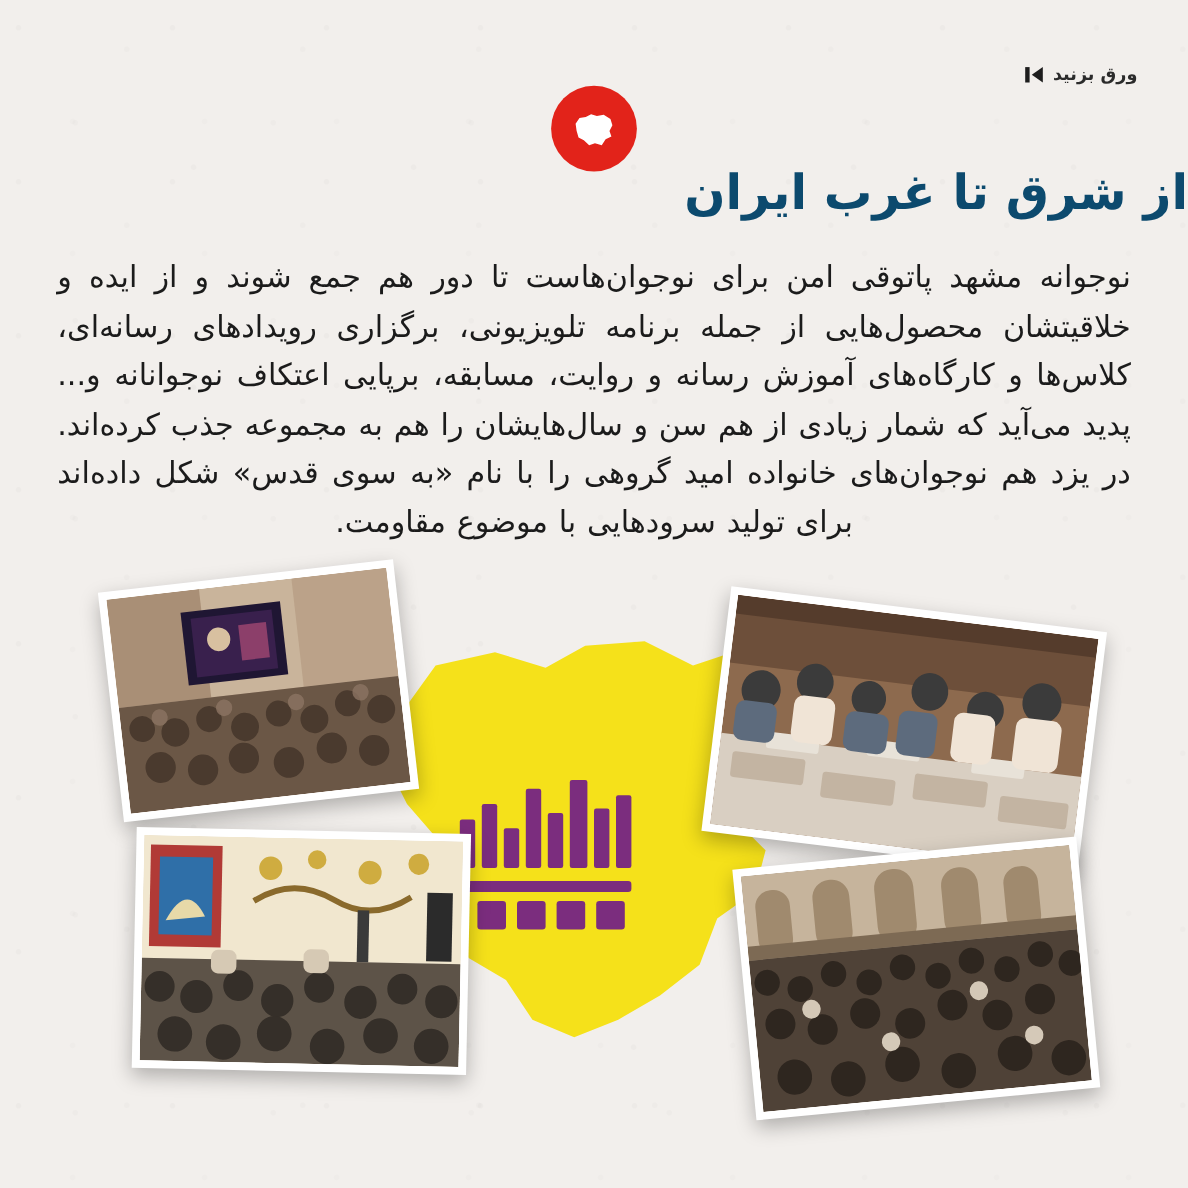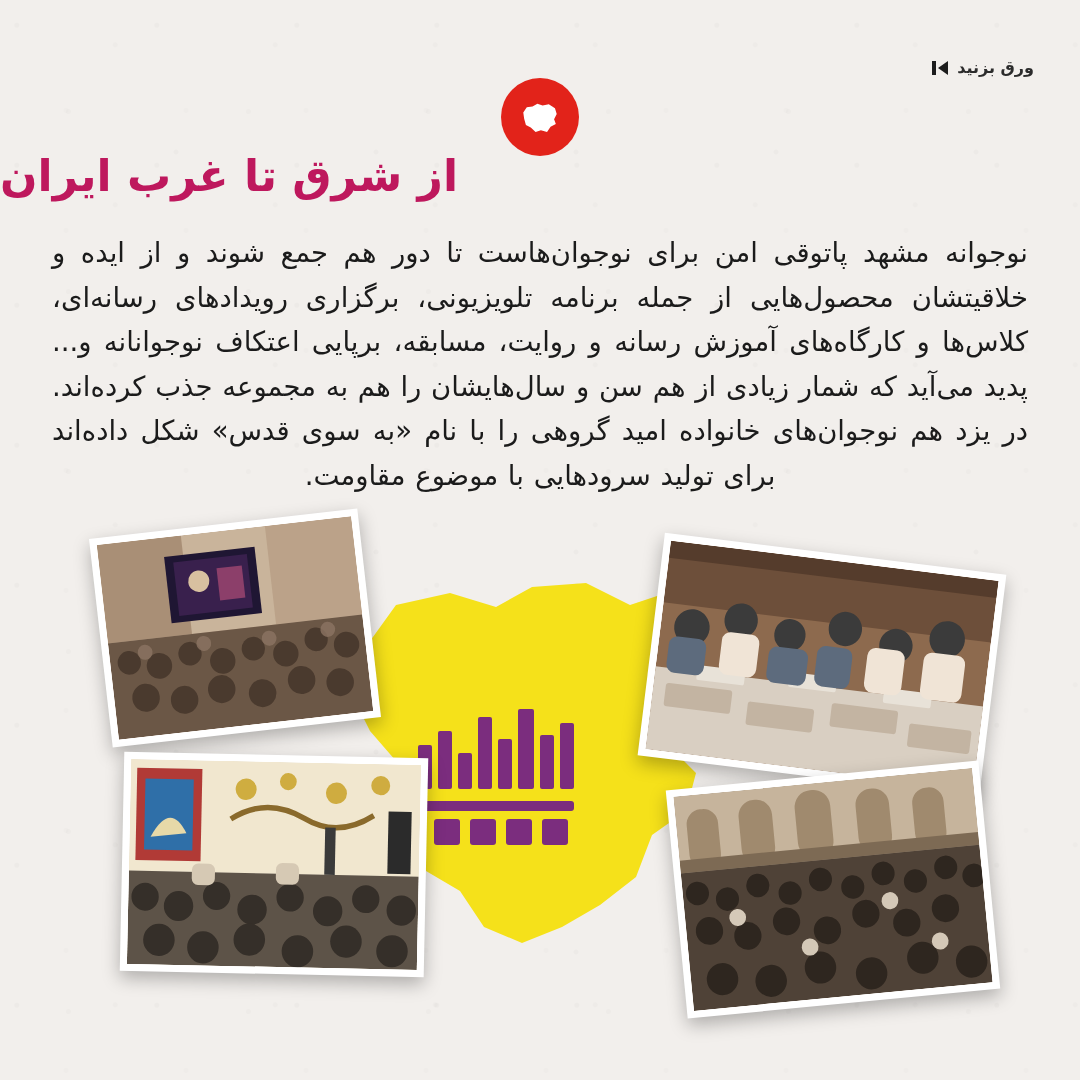--- a/index.html
+++ b/index.html
@@ -79,24 +79,24 @@
     justify-content: center;
     z-index: 5;
   }
 
   
   .title {
     position: absolute;
     top: 150px;
     left: 0;
     right: 0;
-    text-align: left;
+    text-align: right;
     font-size: 44px;
     font-weight: bold;
-    color: #be185d;
+    color: #0c4a6e;
     letter-spacing: -1px;
     z-index: 5;
   }
 
   
   .body-text {
     position: absolute;
     top: 230px;
     right: 52px;
     left: 52px;

